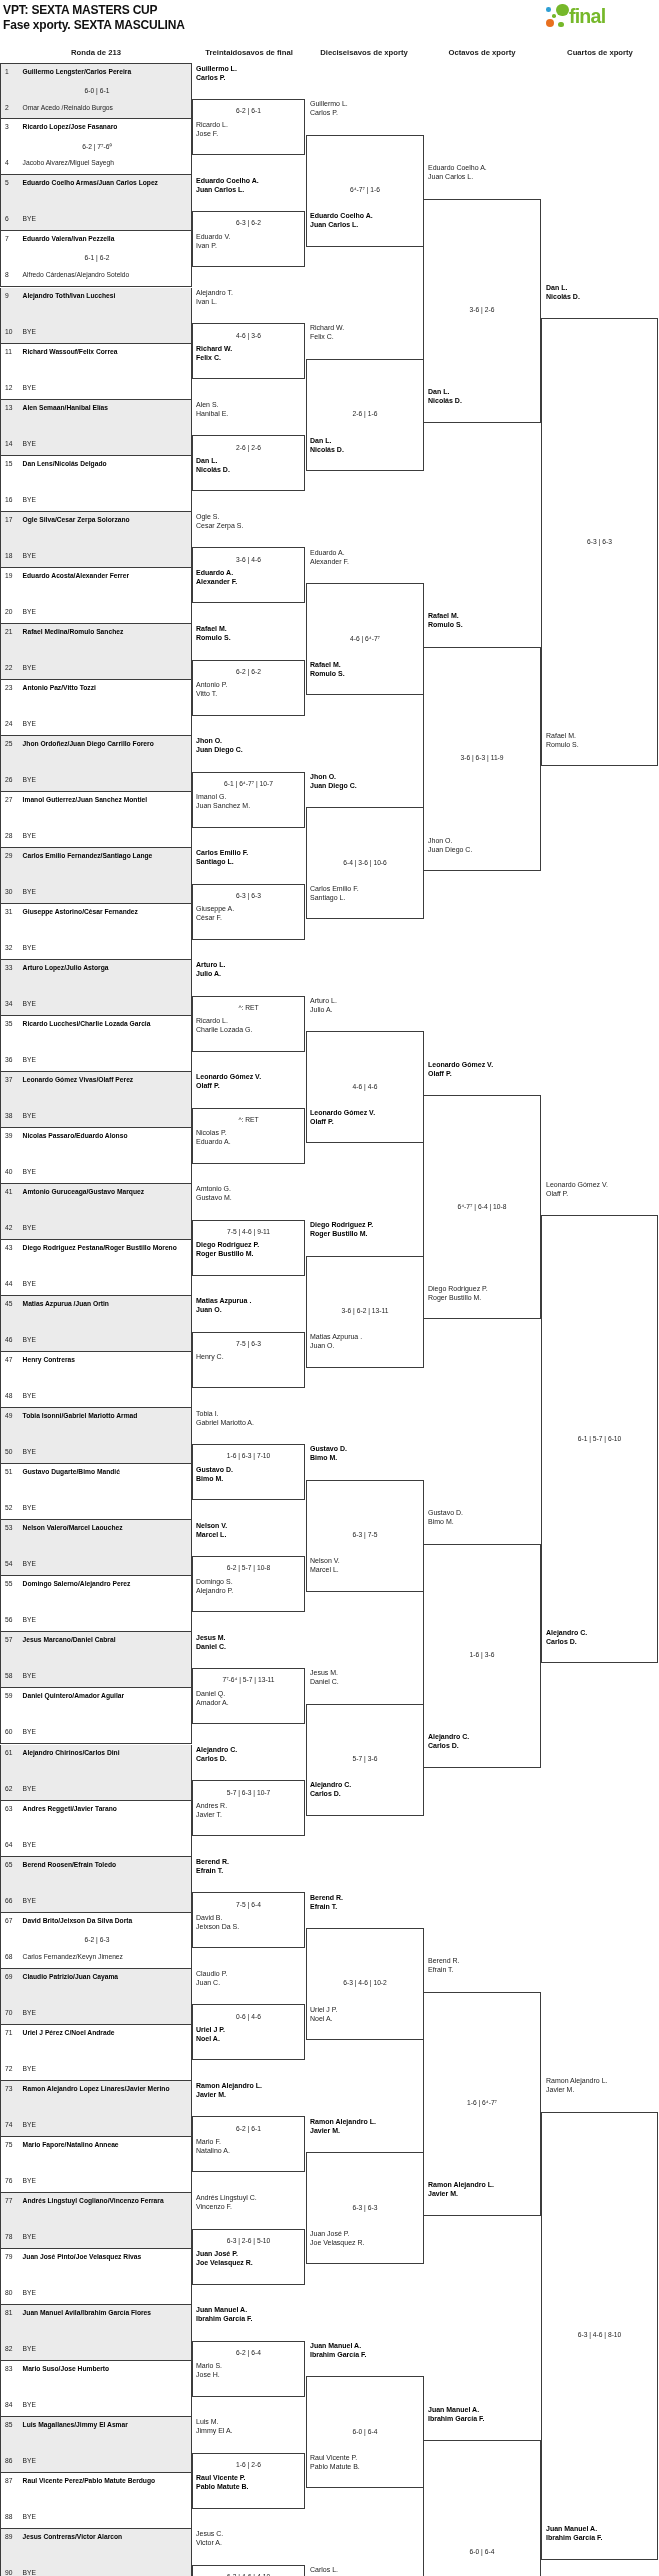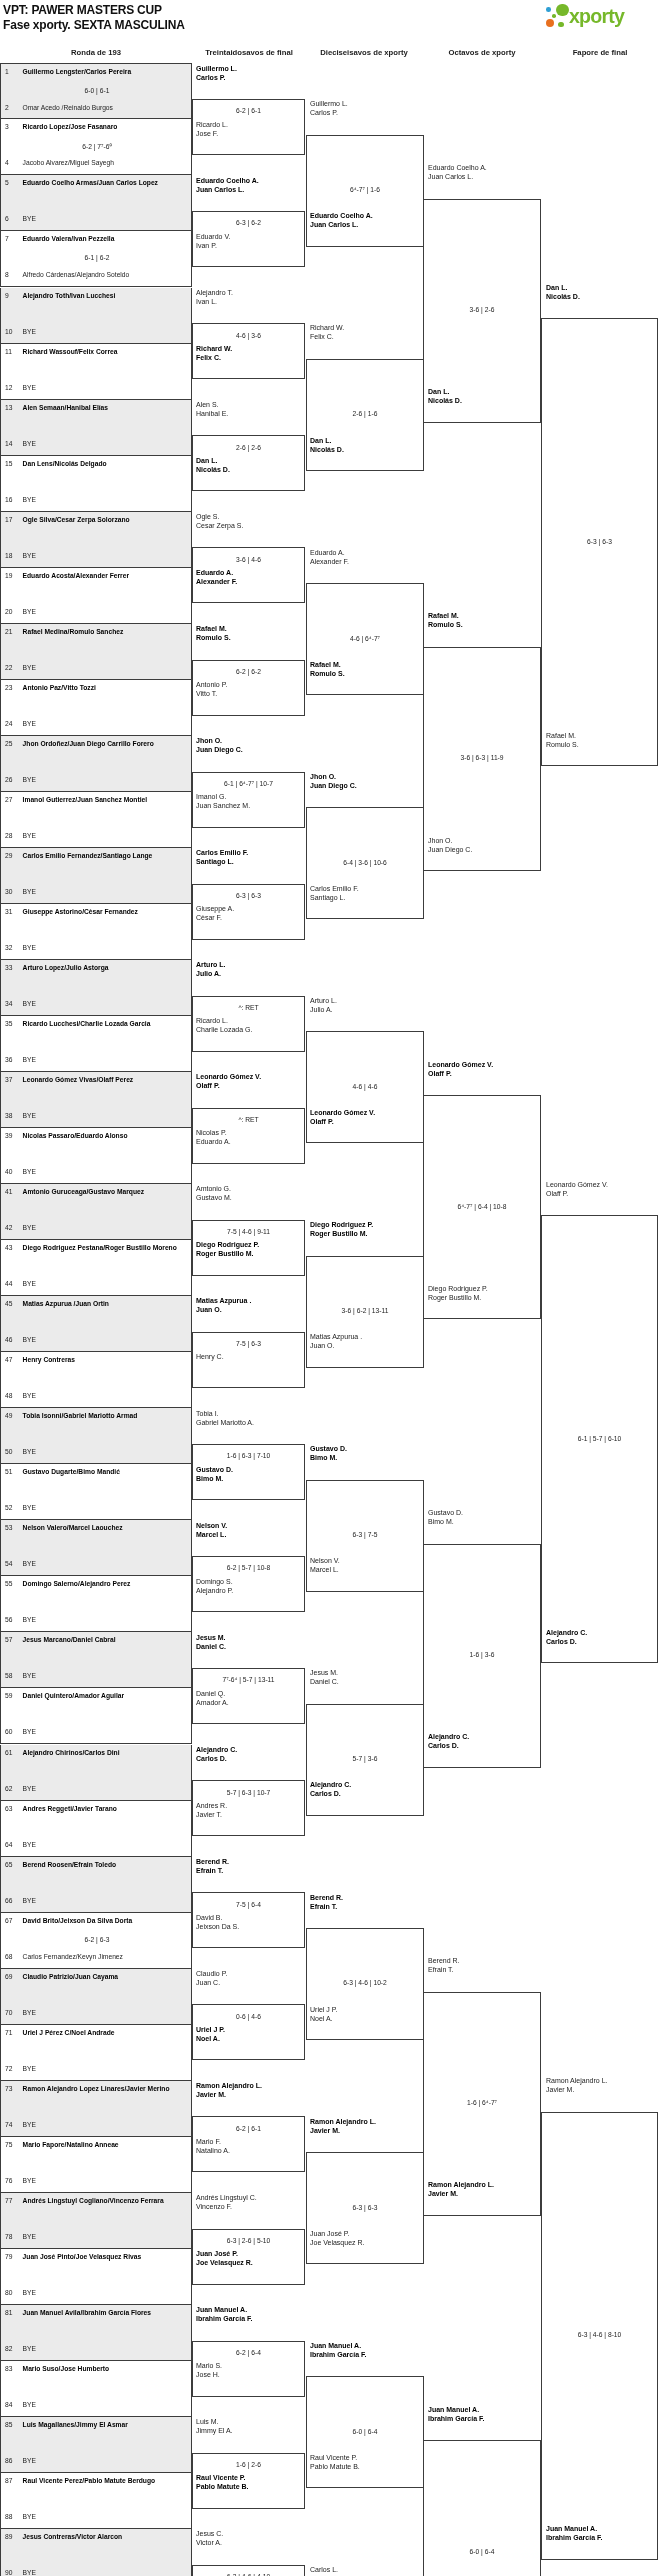--- a/index.html
+++ b/index.html
@@ -32,39 +32,39 @@
   .wlabel{position:absolute;font-size:7px;line-height:8.8px;color:#222;
           white-space:nowrap;overflow:hidden;}
   .wlabel.w{font-weight:700;color:#000;}
   .dot{position:absolute;border-radius:50%;}
 </style>
 </head>
 <body>
 
 <div class="page">
   <div class="title">
-    <div>VPT: PAWER MASTERS CUP</div>
+    <div>VPT: SEXTA MASTERS CUP</div>
     <div>Fase xporty. SEXTA MASCULINA</div>
   </div>
 
   <div class="logo">
     <span class="dot" style="left:1px;top:6.2px;width:4.6px;height:4.6px;background:#2e9fd4;"></span>
     <span class="dot" style="left:11.3px;top:2.6px;width:12.4px;height:12.4px;background:#76b82a;"></span>
     <span class="dot" style="left:7.2px;top:13.4px;width:3.6px;height:3.6px;background:#76b82a;"></span>
     <span class="dot" style="left:0.5px;top:17.5px;width:8.2px;height:8.2px;background:#e8701f;"></span>
     <span class="dot" style="left:13.4px;top:20.6px;width:5.2px;height:5.2px;background:#76b82a;"></span>
-    <span class="logo-text">xporty</span>
+    <span class="logo-text">final</span>
   </div>
 
   <div id="bracket">
-      <div class="round-header" style="left: 96px;">Ronda de 193</div>
+      <div class="round-header" style="left: 96px;">Ronda de 213</div>
       <div class="round-header" style="left: 249px;">Treintaidosavos de final</div>
       <div class="round-header" style="left: 364px;">Dieciseisavos de xporty</div>
       <div class="round-header" style="left: 482px;">Octavos de xporty</div>
-      <div class="round-header" style="left: 600px;">Fapore de final</div>
+      <div class="round-header" style="left: 600px;">Cuartos de xporty</div>
       <div class="m1 alt first" style="top: 63px; height: 56px;">
         <div class="r128-row" style="top: 4.1px;">
           <div class="r128-num">1</div>
           <div class="r128-team w">Guillermo Lengster/Carlos Pereira</div>
         </div>
         <div class="r128-score" style="top: 23.4px;">6-0 | 6-1</div>
         <div class="r128-row" style="top: 40px;">
           <div class="r128-num">2</div>
           <div class="r128-team">Omar Acedo /Reinaldo Burgos</div>
         </div>

